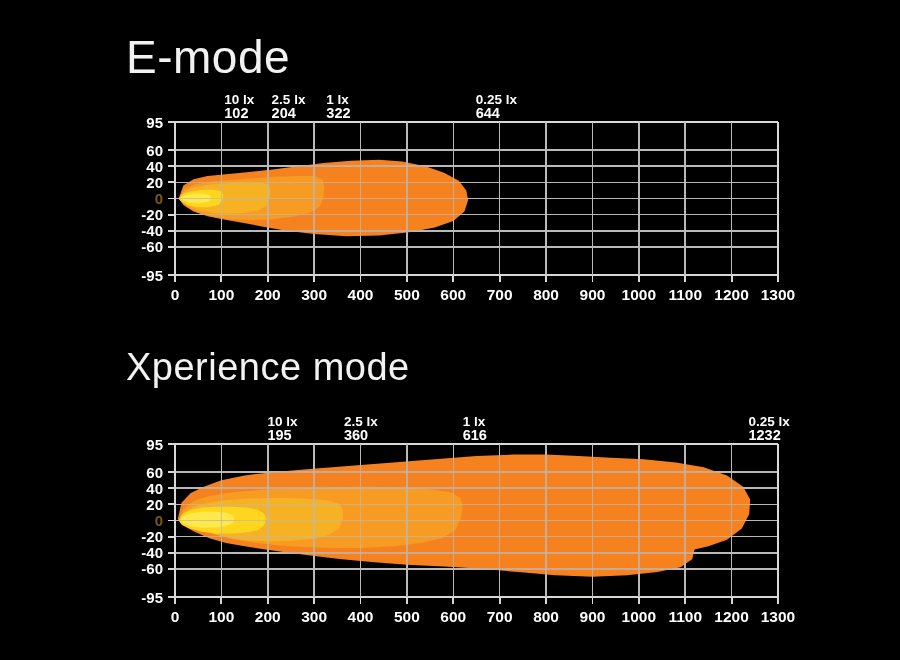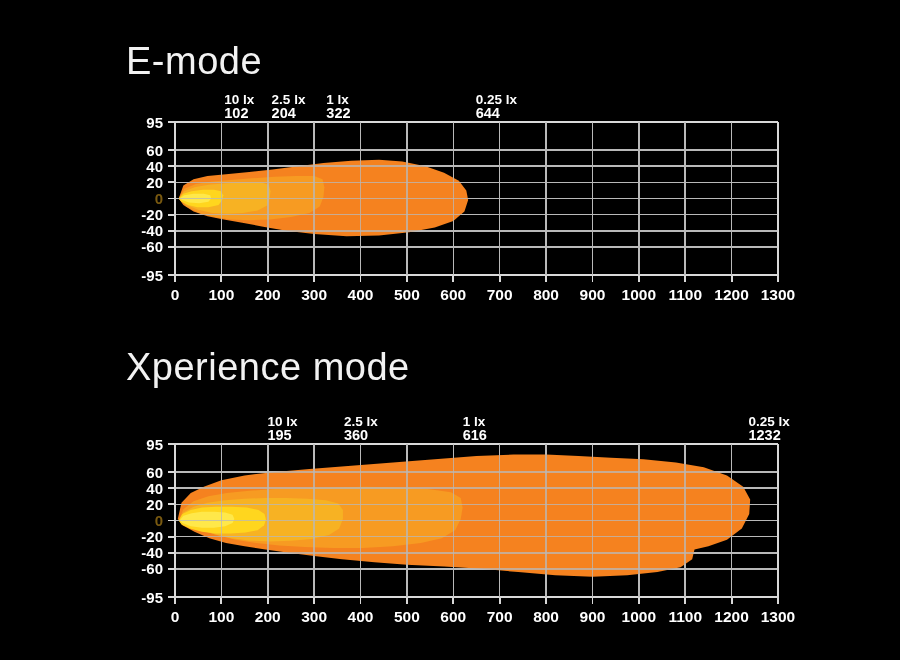--- a/index.html
+++ b/index.html
@@ -29,21 +29,21 @@
   #panel-1 { top: 322px; height: 330px; }
 
   .chart-title {
     position: absolute;
     left: 126px;
     font-weight: 400;
     letter-spacing: 0.5px;
     color: #f2f2f2;
     white-space: nowrap;
   }
-  #panel-0 .chart-title { top: 40px; font-size: 38px; }
+  #panel-0 .chart-title { top: 30px; font-size: 46px; }
   #panel-1 .chart-title { top: 24px; font-size: 38px; }
 
   .plot-wrap {
     position: absolute;
   }
   #panel-0 .plot-wrap { left: 0px; top: 90px; }
   #panel-1 .plot-wrap { left: 0px; top: 90px; }
 
   svg.plot { display: block; }
 

